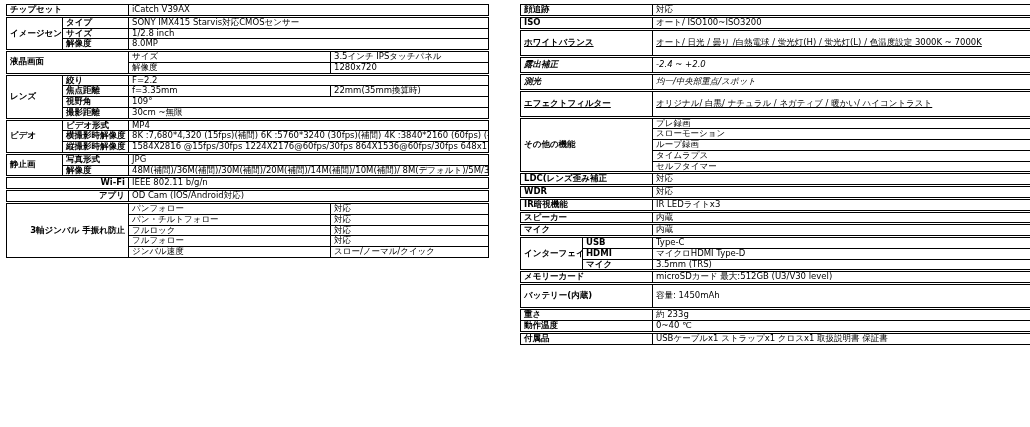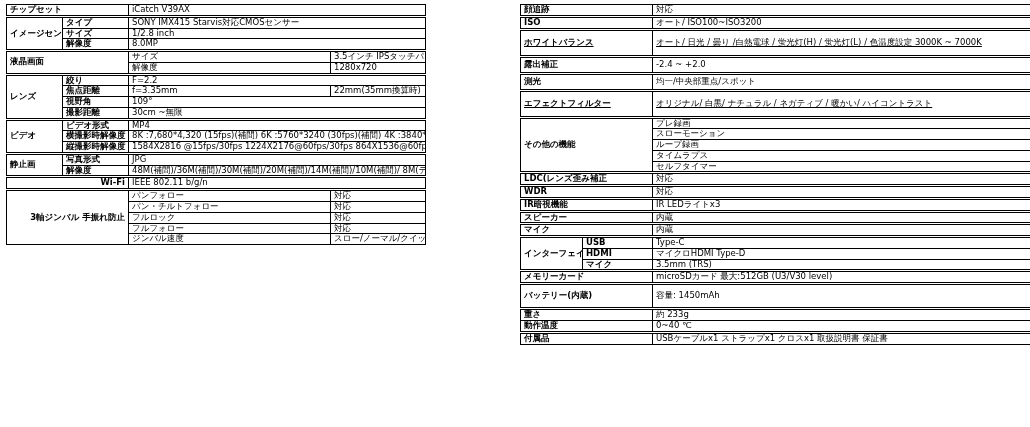--- a/index.html
+++ b/index.html
@@ -3,33 +3,33 @@
 <meta charset="utf-8">
 <style>
   * { margin:0; padding:0; box-sizing:border-box; }
   html, body { background:#ffffff; }
   body {
     width:1030px; height:427px; position:relative; overflow:hidden;
     font-family:"DejaVu Sans","Liberation Sans",sans-serif;
     font-size:8.5px; color:#000;
   }
   .spec { position:absolute; top:4px; }
-  .spec-left  { left:6px;   width:420px; }
+  .spec-left  { left:6px;   width:483px; }
   .spec-right { left:520px; width:527px; }
   table.sec { width:100%; border-collapse:collapse; table-layout:fixed; margin-bottom:1px; }
   table.sec td {
     border:1px solid #000; padding:0 3px; vertical-align:middle;
     overflow:hidden; line-height:1.15; white-space:nowrap;
   }
   .lbl { font-weight:bold; }
   .ctr { text-align:right; }
   .wrap { white-space:normal; }
   .ml  { white-space:pre-line; line-height:12.4px; padding:1px 3px; }
   .acc { white-space:pre-line; line-height:13px;  padding:2px 3px; }
-  .h14 td { height:15px; }
+  .h14 td { height:15px;font-style:italic; }
   .h24 td { height:25px;text-decoration:underline; }
   .h22 td { height:23px; }
 </style>
 </head>
 <body>
 
 <div class="spec spec-left">
 
   <table class="sec">
     <colgroup>
@@ -176,20 +176,32 @@
         <col>
       </colgroup>
     <tbody>
         <tr>
       <td class="lbl ctr">Wi-Fi</td>
       <td>IEEE 802.11 b/g/n</td>
     </tr>
   </tbody>
     </table>
 
+  <table class="sec">
+    <colgroup>
+        <col style="width:122px">
+        <col>
+      </colgroup>
+    <tbody>
+        <tr>
+      <td class="lbl ctr">アプリ</td>
+      <td>OD Cam (IOS/Android対応)</td>
+    </tr>
+  </tbody>
+    </table>
 
   <table class="sec">
     <colgroup>
         <col style="width:122px">
         <col style="width:202px">
         <col>
       </colgroup>
     <tbody>
         <tr>
       <td class="lbl ctr ml" rowspan="5">3軸ジンバル

